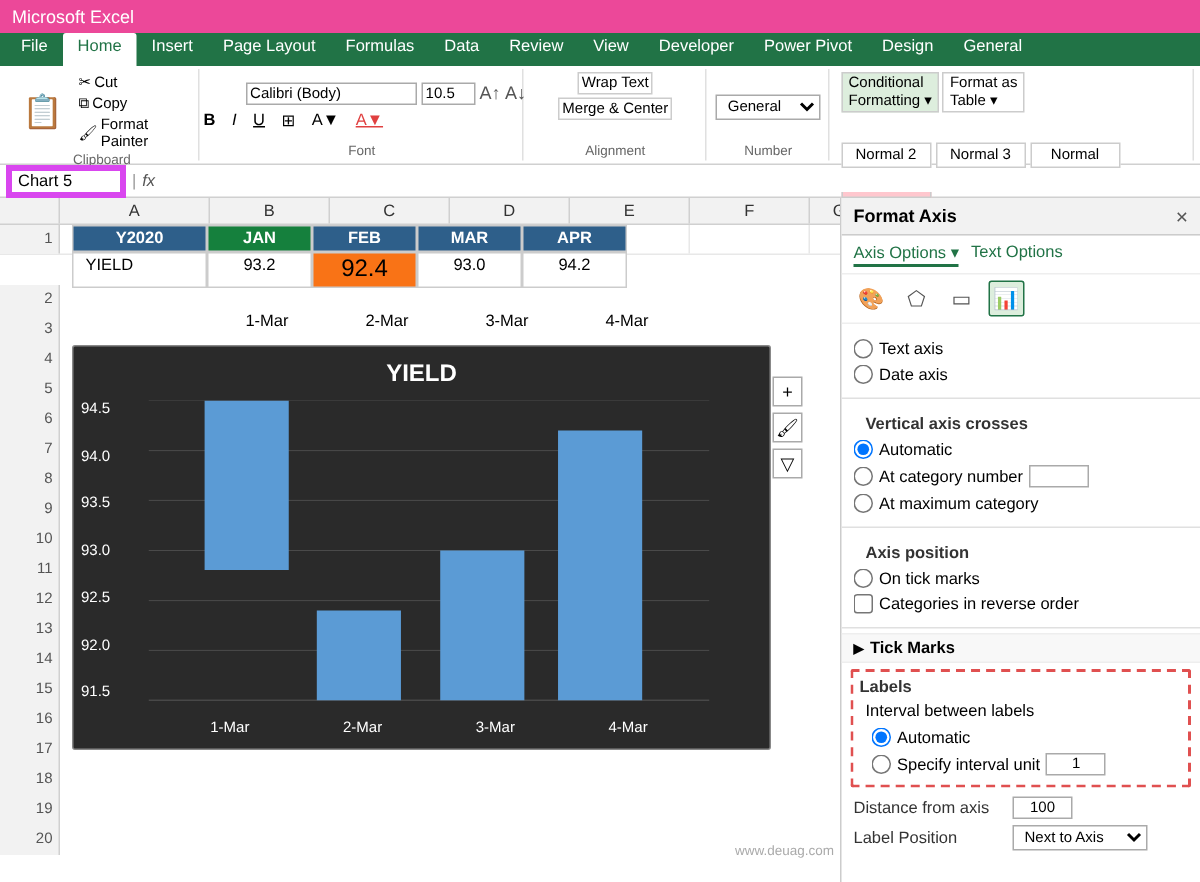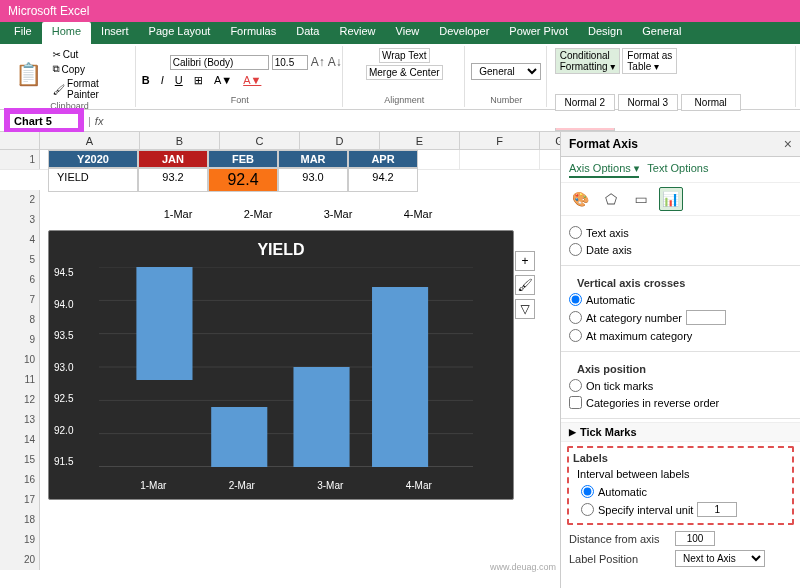--- a/index.html
+++ b/index.html
@@ -94,21 +94,21 @@
     }
     .font-row {
       display: flex;
       align-items: center;
       gap: 3px;
     }
     .font-select {
       border: 1px solid #aaa;
       padding: 1px 2px;
       font-size: 10px;
-      width: 99px;
+      width: 114px;
       margin-left: 32px;
     }
     .font-size-select {
       border: 1px solid #aaa;
       padding: 1px 2px;
       font-size: 10px;
       width: 36px;
     }
     .font-btn {
       border: 1px solid transparent;
@@ -138,25 +138,24 @@
     .formula-bar {
       display: flex;
       align-items: center;
       height: 22px;
       background: white;
       border-bottom: 1px solid #d0d0d0;
       padding: 0 4px;
       gap: 4px;
     }
     .name-box {
-      border: 6px solid #d946ef;
+      border: 4px solid #d946ef;
       width: 80px;
       padding: 1px 4px;
       font-size: 11px;
-      font-weight: bold;
     }
     .formula-divider { color: #999; }
     .formula-fx { font-style: italic; color: #555; }
     .formula-input {
       flex: 1;
       border: none;
       outline: none;
       font-size: 11px;
       padding: 1px 4px;
     }
@@ -569,21 +568,21 @@
       <div class="cell" style="width:80px;"></div>
       <div class="cell" style="width:80px;"></div>
       <div class="cell" style="width:80px;"></div>
       <div class="cell" style="width:40px;"></div>
     </div>
 
     <div style="position:absolute; top:18px; left:48px;">
 
       <div style="display:flex;">
         <div style="border:1px solid #ccc; padding:2px 8px; min-width:90px; background:#2e5f8a; color:white; font-weight:bold; font-size:11px; text-align:center;">Y2020</div>
-        <div style="border:1px solid #ccc; padding:2px 8px; min-width:70px; background:#b91c1c; color:white; font-weight:bold; font-size:11px; text-align:center;">JAN</div>
+        <div style="border:1px solid #ccc; padding:2px 8px; min-width:70px; background:#15803d; color:white; font-weight:bold; font-size:11px; text-align:center;">JAN</div>
         <div style="border:1px solid #ccc; padding:2px 8px; min-width:70px; background:#2e5f8a; color:white; font-weight:bold; font-size:11px; text-align:center;">FEB</div>
         <div style="border:1px solid #ccc; padding:2px 8px; min-width:70px; background:#2e5f8a; color:white; font-weight:bold; font-size:11px; text-align:center;">MAR</div>
         <div style="border:1px solid #ccc; padding:2px 8px; min-width:70px; background:#2e5f8a; color:white; font-weight:bold; font-size:11px; text-align:center;">APR</div>
       </div>
 
       <div style="display:flex;">
         <div style="border:1px solid #ccc; padding:2px 8px; min-width:90px; background:white; font-size:11px; text-align:left;">YIELD</div>
         <div style="border:1px solid #ccc; padding:2px 8px; min-width:70px; background:white; font-size:11px; text-align:center;">93.2</div>
         <div style="border:1px solid #ccc; padding:2px 8px; min-width:70px; background:#f97316; font-size:16px; text-align:center;">92.4</div>
         <div style="border:1px solid #ccc; padding:2px 8px; min-width:70px; background:white; font-size:11px; text-align:center;">93.0</div>

